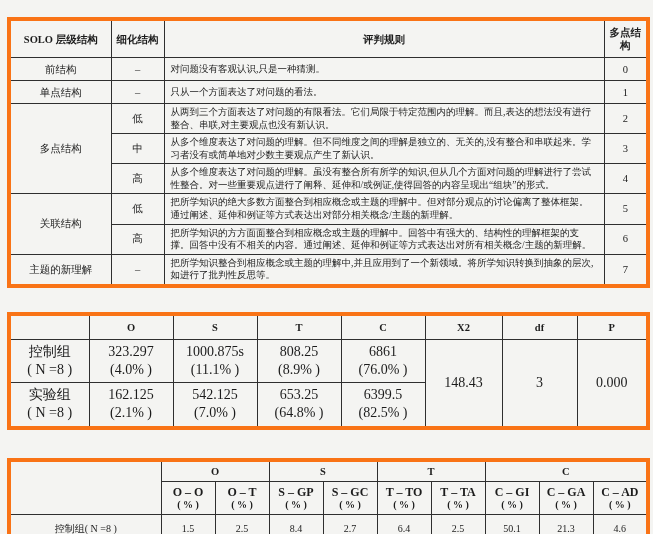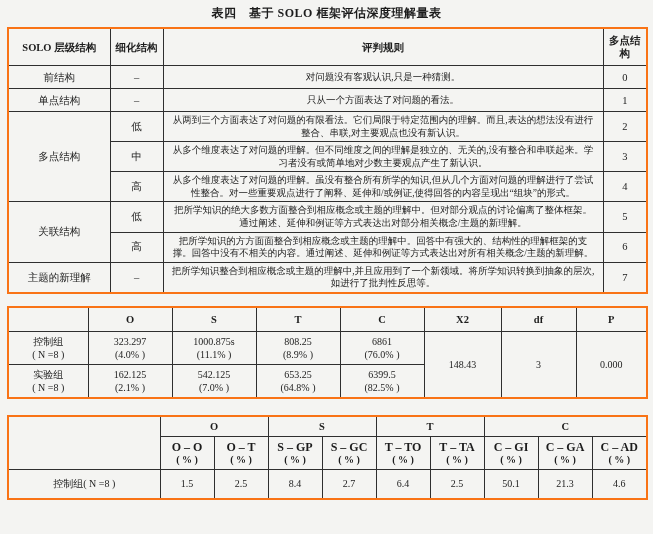--- a/index.html
+++ b/index.html
@@ -8,50 +8,49 @@
     background:#f4f4f2;color:#1c1c1c;
     font-family:"Liberation Serif","DejaVu Serif",serif;
   }
   .page{padding:5px 7px 0 7px;}
   .tbl-title{
     text-align:center;font-weight:bold;font-size:12px;
     margin:0 0 5px 0;letter-spacing:.5px;
   }
   table{
     border-collapse:collapse;table-layout:fixed;width:639px;
-    border:2px solid #f97316;background:transparent;
+    border:4px solid #f97316;background:transparent;margin-top:12px;
   }
   th,td{
     border:1px solid #2f2f2f;text-align:center;vertical-align:middle;
     font-size:10.5px;padding:2px 2px;line-height:1.25;
   }
   th{font-weight:bold;padding:5px 2px;}
   
   #t4 td.rule{
-    text-align:center;font-size:9.5px;line-height:1.32;padding:2px 6px;
+    text-align:left;font-size:9.5px;line-height:1.32;padding:2px 6px;
   }
   #t4 td.one-line{height:18px;}
   #t4 th{border-bottom:1.5px solid #2f2f2f;}
   
   #t5 td{padding:3px 2px;}
-  #t5 .num{font-size:10px;line-height:1.3;}
+  #t5 .num{font-size:14px;line-height:1.3;}
   
   #t6 th{padding:3px 2px;}
   #t6 .sub-code{font-size:12px;font-weight:bold;line-height:1.2;}
   #t6 .sub-unit{font-size:10px;font-weight:bold;line-height:1.2;}
   #t6 td.val{height:24px;font-size:10px;}
   .gap1{height:12px;}
   .gap2{height:16px;}
 </style>
 </head>
 <body>
 
 <div class="page">
 
-  <div class="tbl-title">表四　基于 SOLO 框架评估深度理解量表</div>
   <table id="t4">
     <colgroup>
         <col style="width:102px">
         <col style="width:53px">
         <col style="width:440px">
         <col style="width:44px">
       </colgroup>
     <thead>
       <tr>
         <th>SOLO 层级结构</th>

